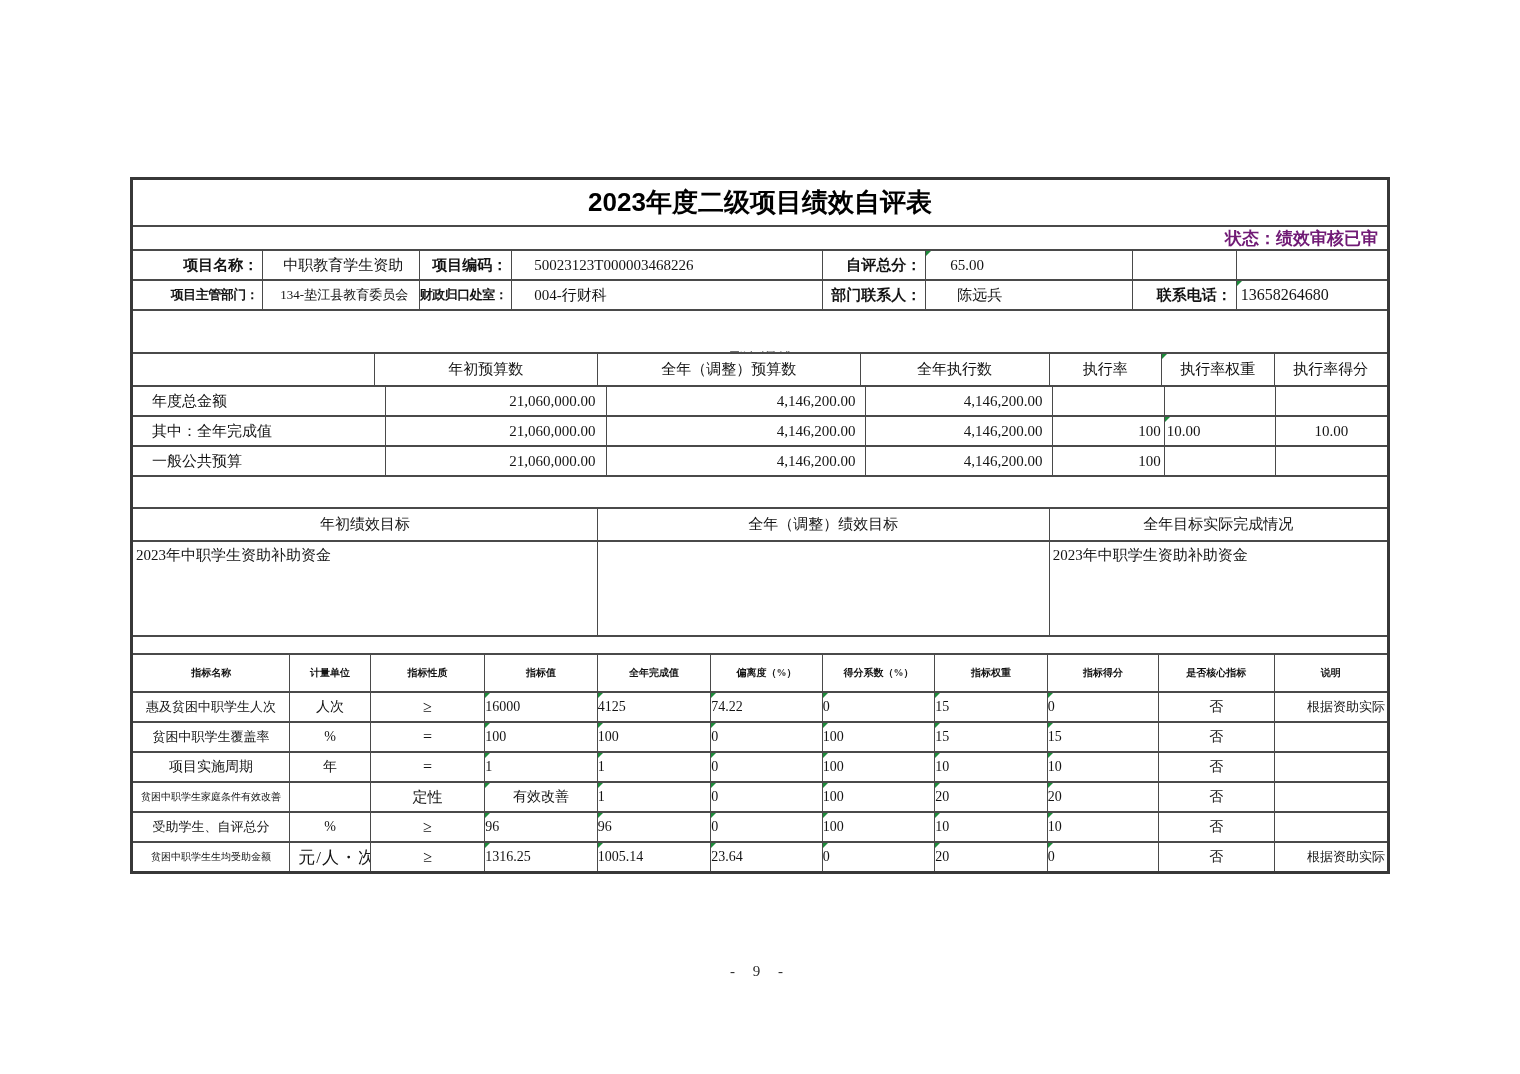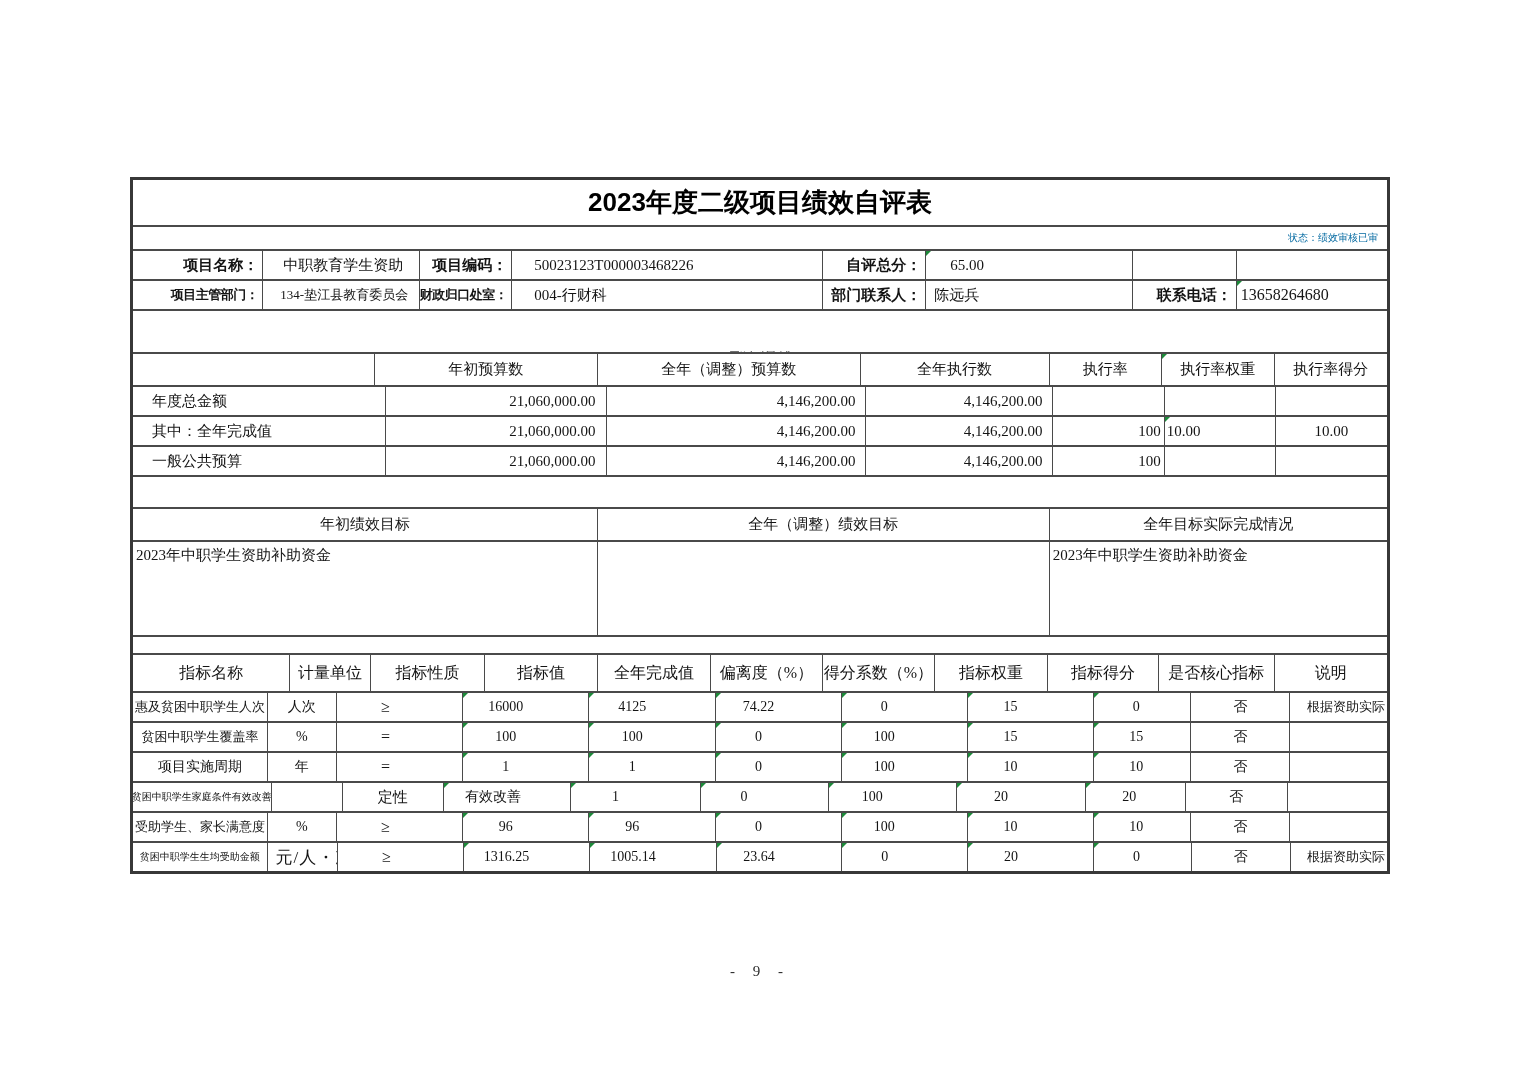--- a/index.html
+++ b/index.html
@@ -35,34 +35,34 @@
   .r-ihdr    { height:38px; }
   .r-irow    { height:30px; }
 
   .title-text {
     width:100%; justify-content:center;
     font-family:"Liberation Sans","DejaVu Sans",sans-serif;
     font-weight:bold; font-size:26px; color:#000;
   }
   .status-text {
     width:100%; justify-content:flex-end; padding-right:9px;
-    font-weight:normal; font-size:10px; color:#0369a1;
+    font-weight:bold; font-size:17px; color:#701a75;
   }
   .section-title {
     width:100%; justify-content:center;
     font-family:"Liberation Sans","DejaVu Sans",sans-serif;
     font-weight:normal; font-size:17px; color:#6f6f6f;margin-top:40px;
   }
   .lbl { justify-content:flex-end; padding-right:4px; font-weight:bold; font-size:15px; }
   .lbl.shrink { font-size:13px; letter-spacing:-0.5px; }
   .val { justify-content:flex-start; font-size:15px; }
   .hdr { justify-content:center; font-weight:normal; font-size:15px; }
-  .hdr14 { justify-content:center; font-weight:normal; font-size:16px; }
+  .hdr14 { justify-content:center; font-weight:bold; font-size:10px; }
   .num { justify-content:flex-end; padding-right:10px; font-size:15px; }
-  .num14 { justify-content:center; padding-right:12px; font-size:14px;margin-left:28px; }
+  .num14 { justify-content:flex-start; padding-right:12px; font-size:14px; }
   .tight { padding-right:3px; }
   .ctr { justify-content:center; font-size:14px; }
   .left { justify-content:flex-start; padding-left:5px; font-size:15px;margin-left:14px; }
   .top {
     align-items:flex-start; padding:4px 3px; font-size:15px;
     white-space:normal; line-height:1.3;
   }
   .fs13 { font-size:13px; }
   .fs14 { font-size:14px; }
   .fs10 { font-size:10px; }
@@ -106,21 +106,21 @@
     <div class="c val" style="width:104px"></div>
     <div class="c val" style="width:152px"></div>
   </div>
 
   <div class="row r-info">
     <div class="c lbl shrink" style="width:130px">项目主管部门：</div>
     <div class="c val fs13" style="width:157px;padding-left:17px">134-垫江县教育委员会</div>
     <div class="c lbl shrink" style="width:93px">财政归口处室：</div>
     <div class="c val" style="width:312px;padding-left:22px">004-行财科</div>
     <div class="c lbl" style="width:104px">部门联系人：</div>
-    <div class="c val" style="width:208px;padding-left:8px">陈远兵</div>
+    <div class="c val" style="width:208px;padding-left:31px">陈远兵</div>
     <div class="c lbl" style="width:104px">联系电话：</div>
     <div class="c val fs16" style="width:152px;padding-left:4px">
         <span class="gt"></span>
         <span>13658264680</span>
       </div>
   </div>
 
   <div class="row r-section">
     <div class="c merged section-title">资金情况</div>
   </div>
@@ -327,21 +327,21 @@
       </div>
     <div class="c num14" style="width:112px">
         <span class="gt"></span>
         <span>20</span>
       </div>
     <div class="c ctr" style="width:116px">否</div>
     <div class="c fs13" style="width:114px;justify-content:flex-end;padding-right:2px"></div>
   </div>
 
   <div class="row r-irow">
-    <div class="c ctr fs13" style="width:157px">受助学生、家长满意度</div>
+    <div class="c ctr fs13" style="width:157px">受助学生、自评总分</div>
     <div class="c ctr" style="width:81px">%</div>
     <div class="c ctr" style="width:115px;font-size:16px">≥</div>
     <div class="c num14" style="width:113px">
         <span class="gt"></span>
         <span>96</span>
       </div>
     <div class="c num14" style="width:114px">
         <span class="gt"></span>
         <span>96</span>
       </div>

